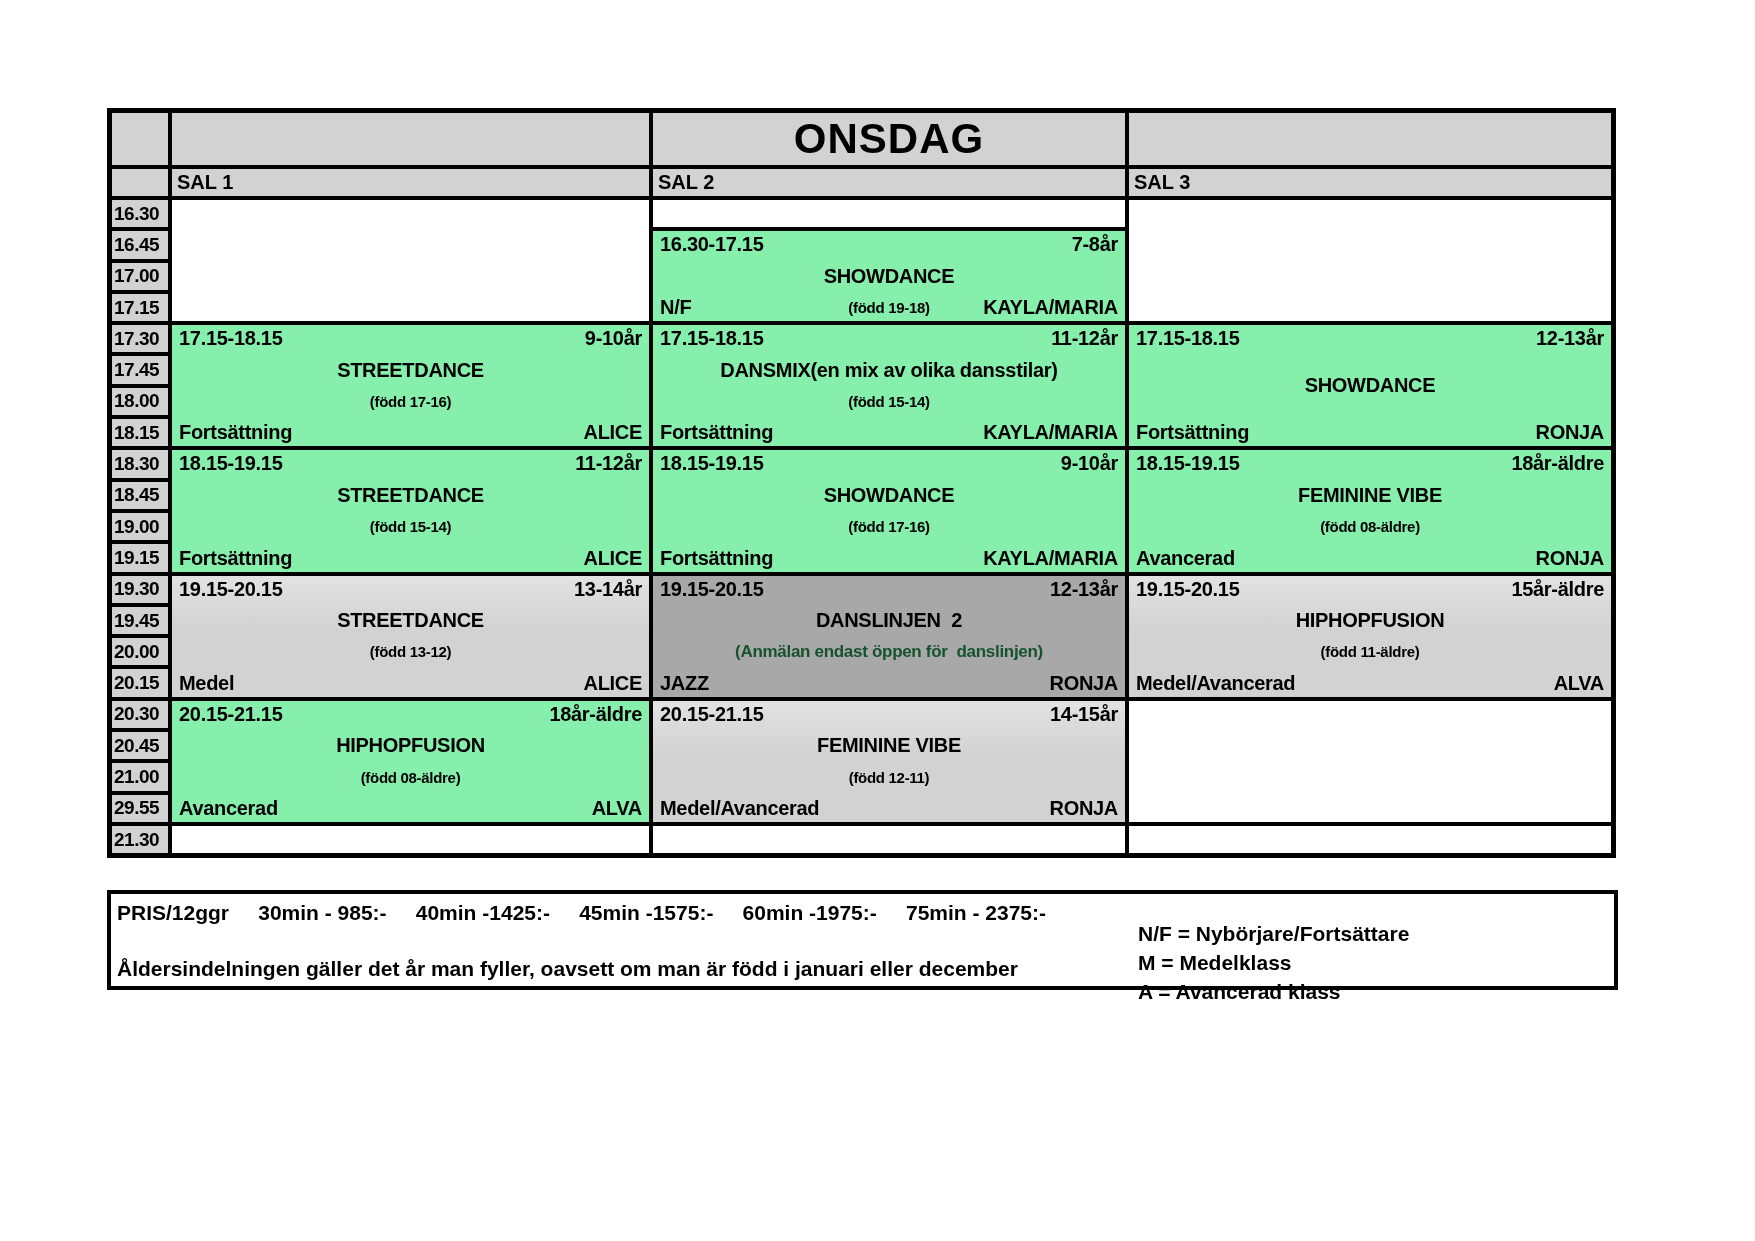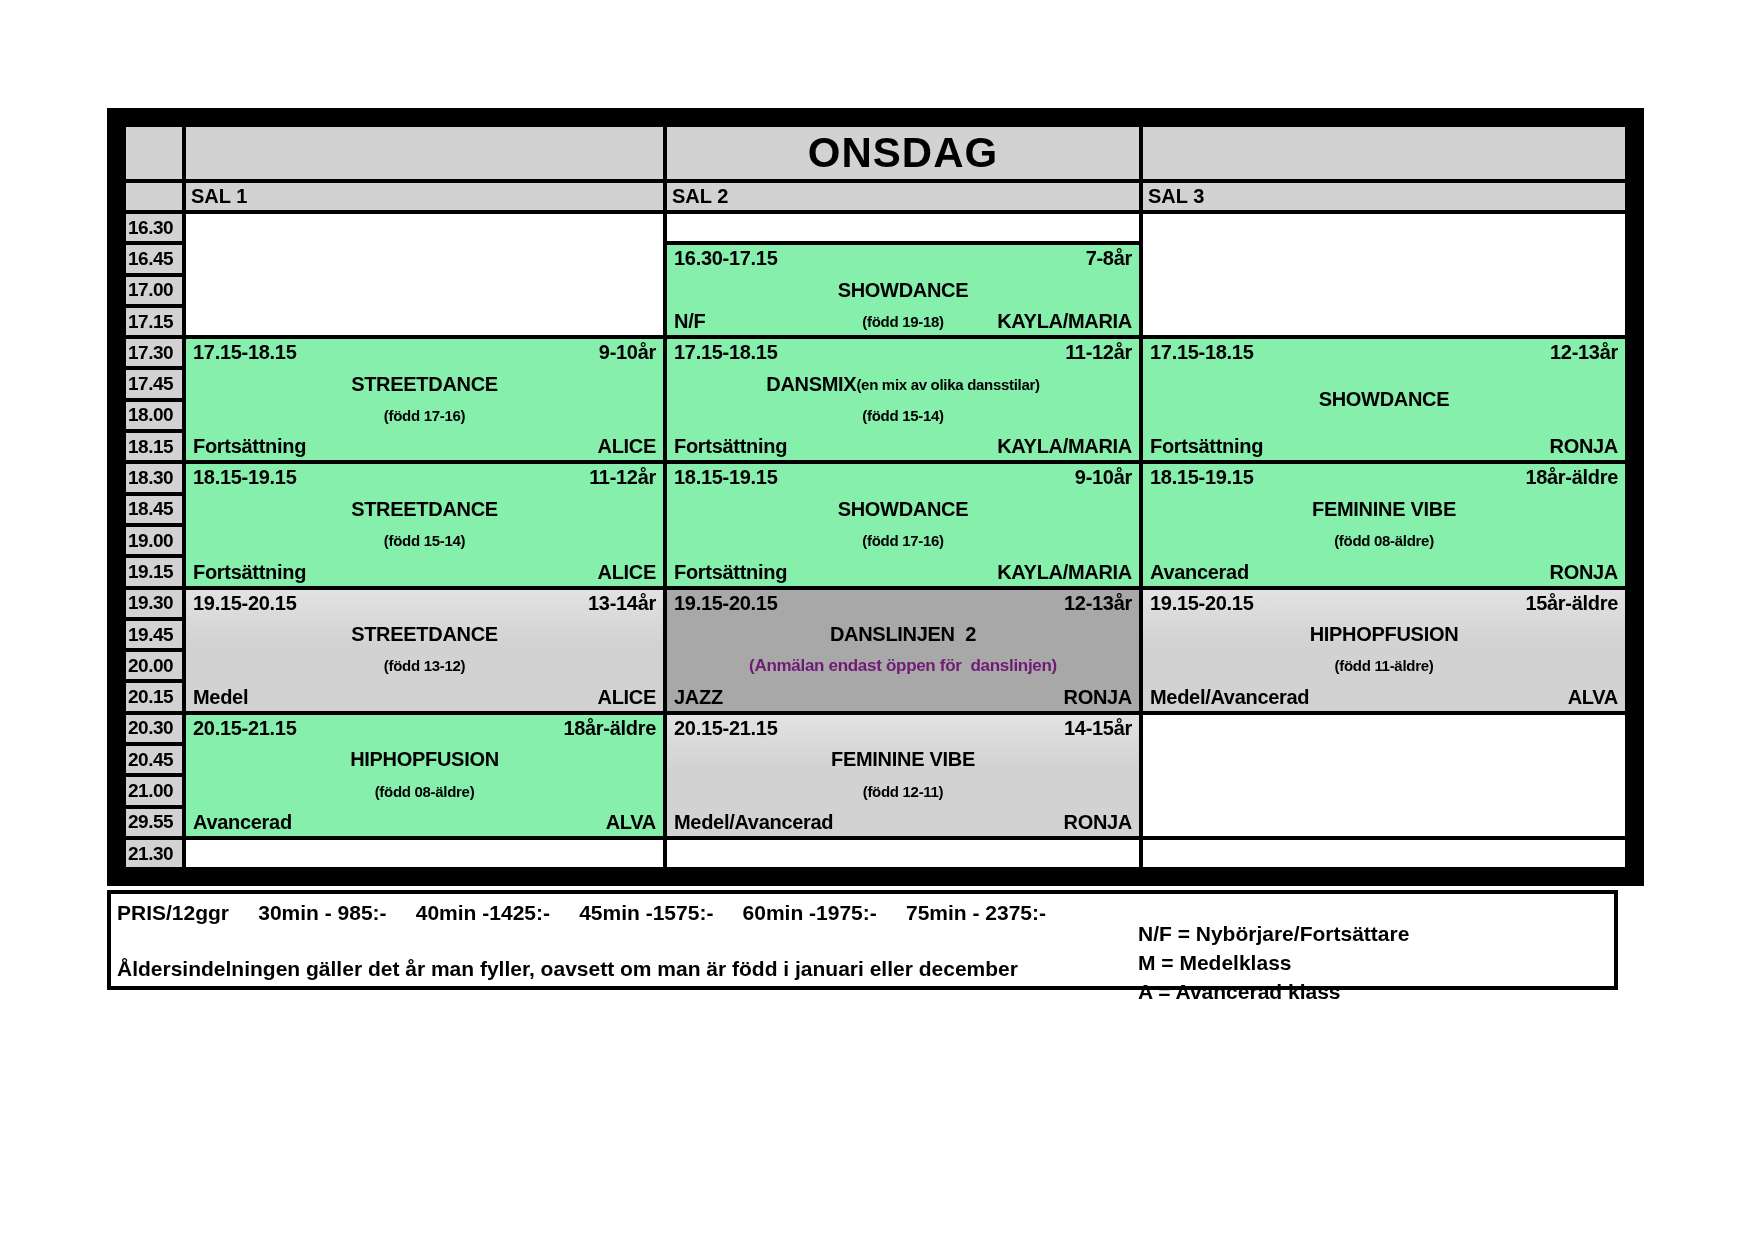--- a/index.html
+++ b/index.html
@@ -7,21 +7,21 @@
     width:1755px;height:1241px;background:#ffffff;position:relative;
     font-family:"Liberation Sans",sans-serif;font-weight:bold;color:#000;
     overflow:hidden;
   }
   
   .schedule{
     position:absolute;left:107px;top:108px;
     display:grid;
     grid-template-columns:56px 477px 472px 482px;
     grid-template-rows:52px 27px repeat(21,27.3px);
-    gap:4px;padding:19px;background:#000;
+    gap:4px;padding:5px;background:#000;
   }
   .cell{background:#d2d2d2;}
   .white{background:#ffffff;}
   .day-cell{
     display:flex;align-items:center;justify-content:center;
     font-size:42px;letter-spacing:1px;
   }
   .room-cell{
     display:flex;align-items:center;padding-left:5px;font-size:20px;
   }
@@ -37,22 +37,22 @@
   .block.dark{background:#a8a8a8;}
   .block.light{background:linear-gradient(180deg,#e2e2e2 0%,#d2d2d2 45%);}
   .line{display:flex;justify-content:space-between;align-items:center;min-height:25px;}
   .line.center{justify-content:center;text-align:center;}
   .line.triple{display:grid;grid-template-columns:1fr auto 1fr;align-items:center;}
   .line.triple .t-left{justify-self:start;}
   .line.triple .t-mid{justify-self:center;}
   .line.triple .t-right{justify-self:end;}
   .born{font-size:15px;}
   .name{white-space:pre;}
-  .name-note{font-size:15px;white-space:pre;}
-  .blue-note{color:#701a75;font-size:17px;white-space:pre;}
+  .name-note{font-size:20px;white-space:pre;}
+  .blue-note{color:#14532d;font-size:17px;white-space:pre;}
   
   .notes{
     position:absolute;left:107px;top:890px;width:1503px;height:92px;
     border:4px solid #000;background:#fff;font-size:21px;
   }
   .pris-line{position:absolute;left:6px;top:7px;white-space:pre;}
   .age-note{position:absolute;left:6px;top:63px;white-space:pre;}
   .legend{position:absolute;left:1027px;top:5px;line-height:29px;margin-top:20px;}
   .legend div{white-space:pre;}
 </style>

